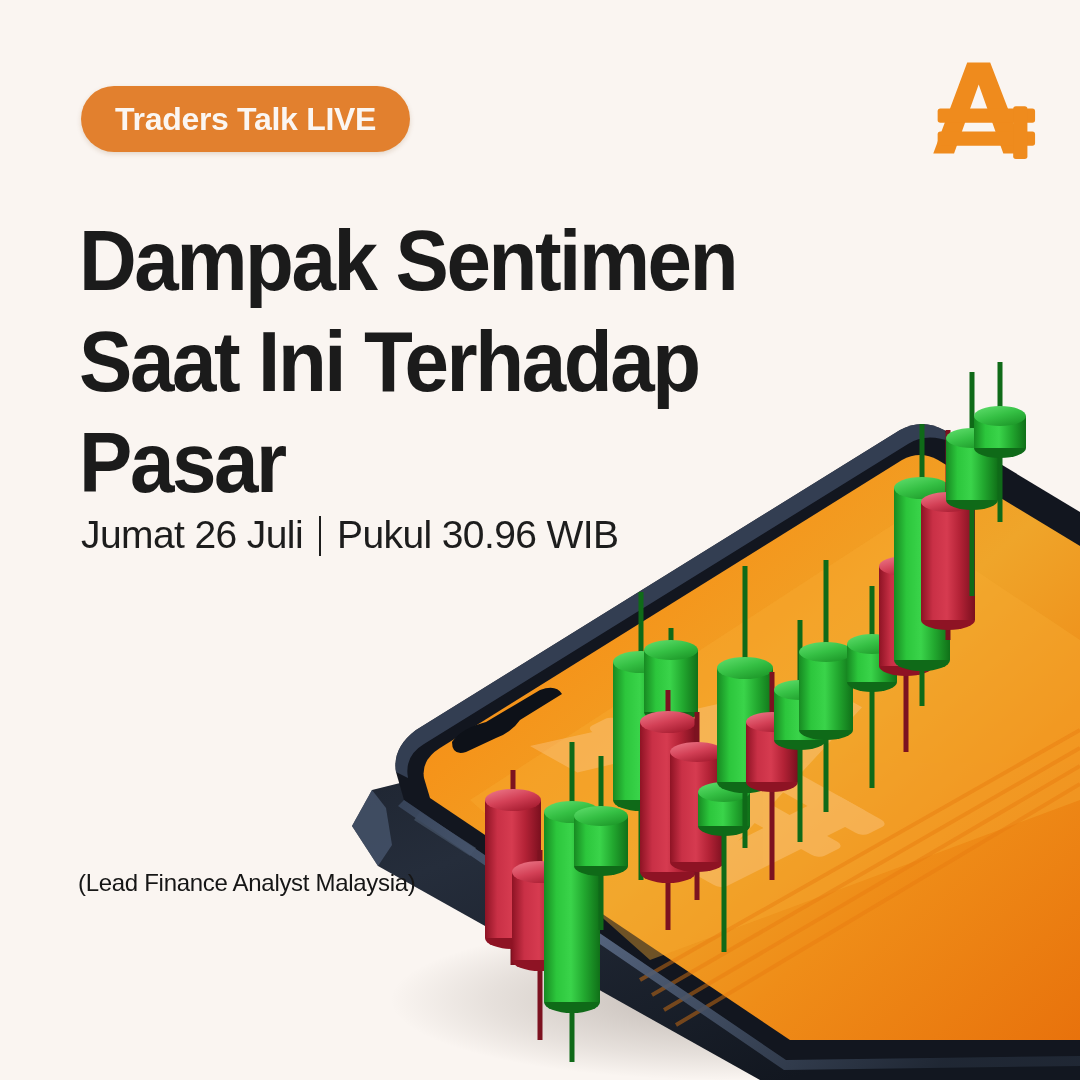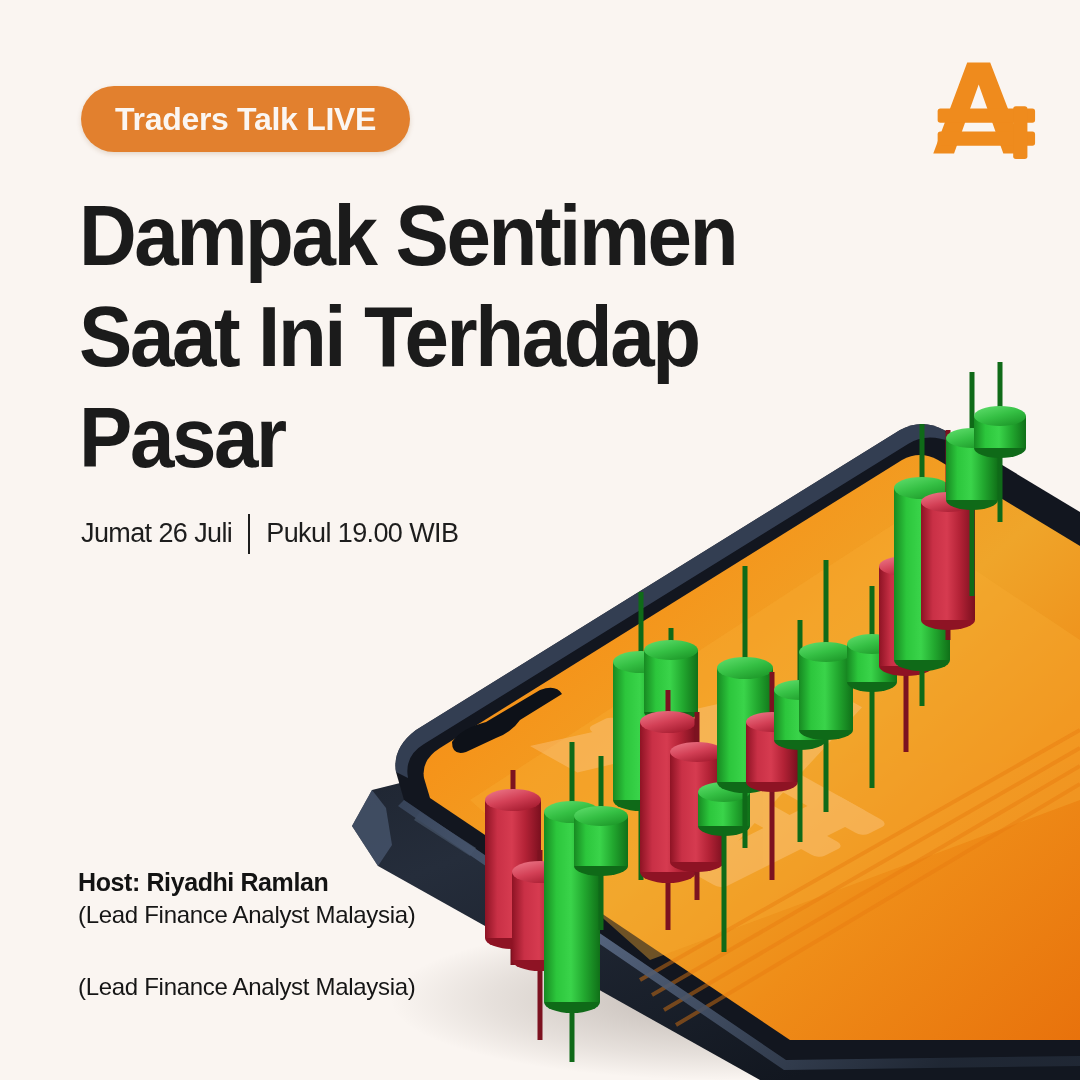--- a/index.html
+++ b/index.html
@@ -36,41 +36,41 @@
   #badge-label {
     color:#fbf6f2;
     font-size:32px;
     font-weight:bold;
     letter-spacing:-0.3px;
     white-space:nowrap;
   }
 
   
   #title {
-    position:absolute; left:79px; top:185px;
+    position:absolute; left:79px; top:210px;
     width:760px;
   }
   #title .line {
     display:block;
     color:#1b1b1b;
     font-size:86px;
     line-height:101px;
     font-weight:bold;
     letter-spacing:-2.6px;
     transform:scaleX(.93);
     transform-origin:left center;
     white-space:nowrap;
   }
 
   
   #datetime {
     position:absolute; left:81px; top:513px;
     display:flex; align-items:center;
     color:#1d1d1d;
-    font-size:27px;
+    font-size:39px;
     letter-spacing:-0.6px;
     white-space:nowrap;
     justify-content:space-between;
   }
   #datetime .sep {
     display:inline-block;
     width:2px; height:40px;
     background:#1d1d1d;
     margin:0 16px;
     position:relative; top:1px;
@@ -375,26 +375,22 @@
 
   <h1 id="title">
     <span class="line">Dampak Sentimen</span>
     <span class="line">Saat Ini Terhadap</span>
     <span class="line">Pasar</span>
   </h1>
 
   <div id="datetime">
     <span>Jumat 26 Juli</span>
     <span class="sep"></span>
-    <span>Pukul 19.00 WIB</span>
+    <span>Pukul 30.96 WIB</span>
   </div>
 
   <div id="speakers">
-    <div class="sp-block">
-      <div class="sp-name">Host: Riyadhi Ramlan</div>
-      <div class="sp-role">(Lead Finance Analyst Malaysia)</div>
-    </div>
     <div class="sp-block">
       <div class="sp-role">(Lead Finance Analyst Malaysia)</div>
     </div>
   </div>
 
 </div>
 
 </body></html>

